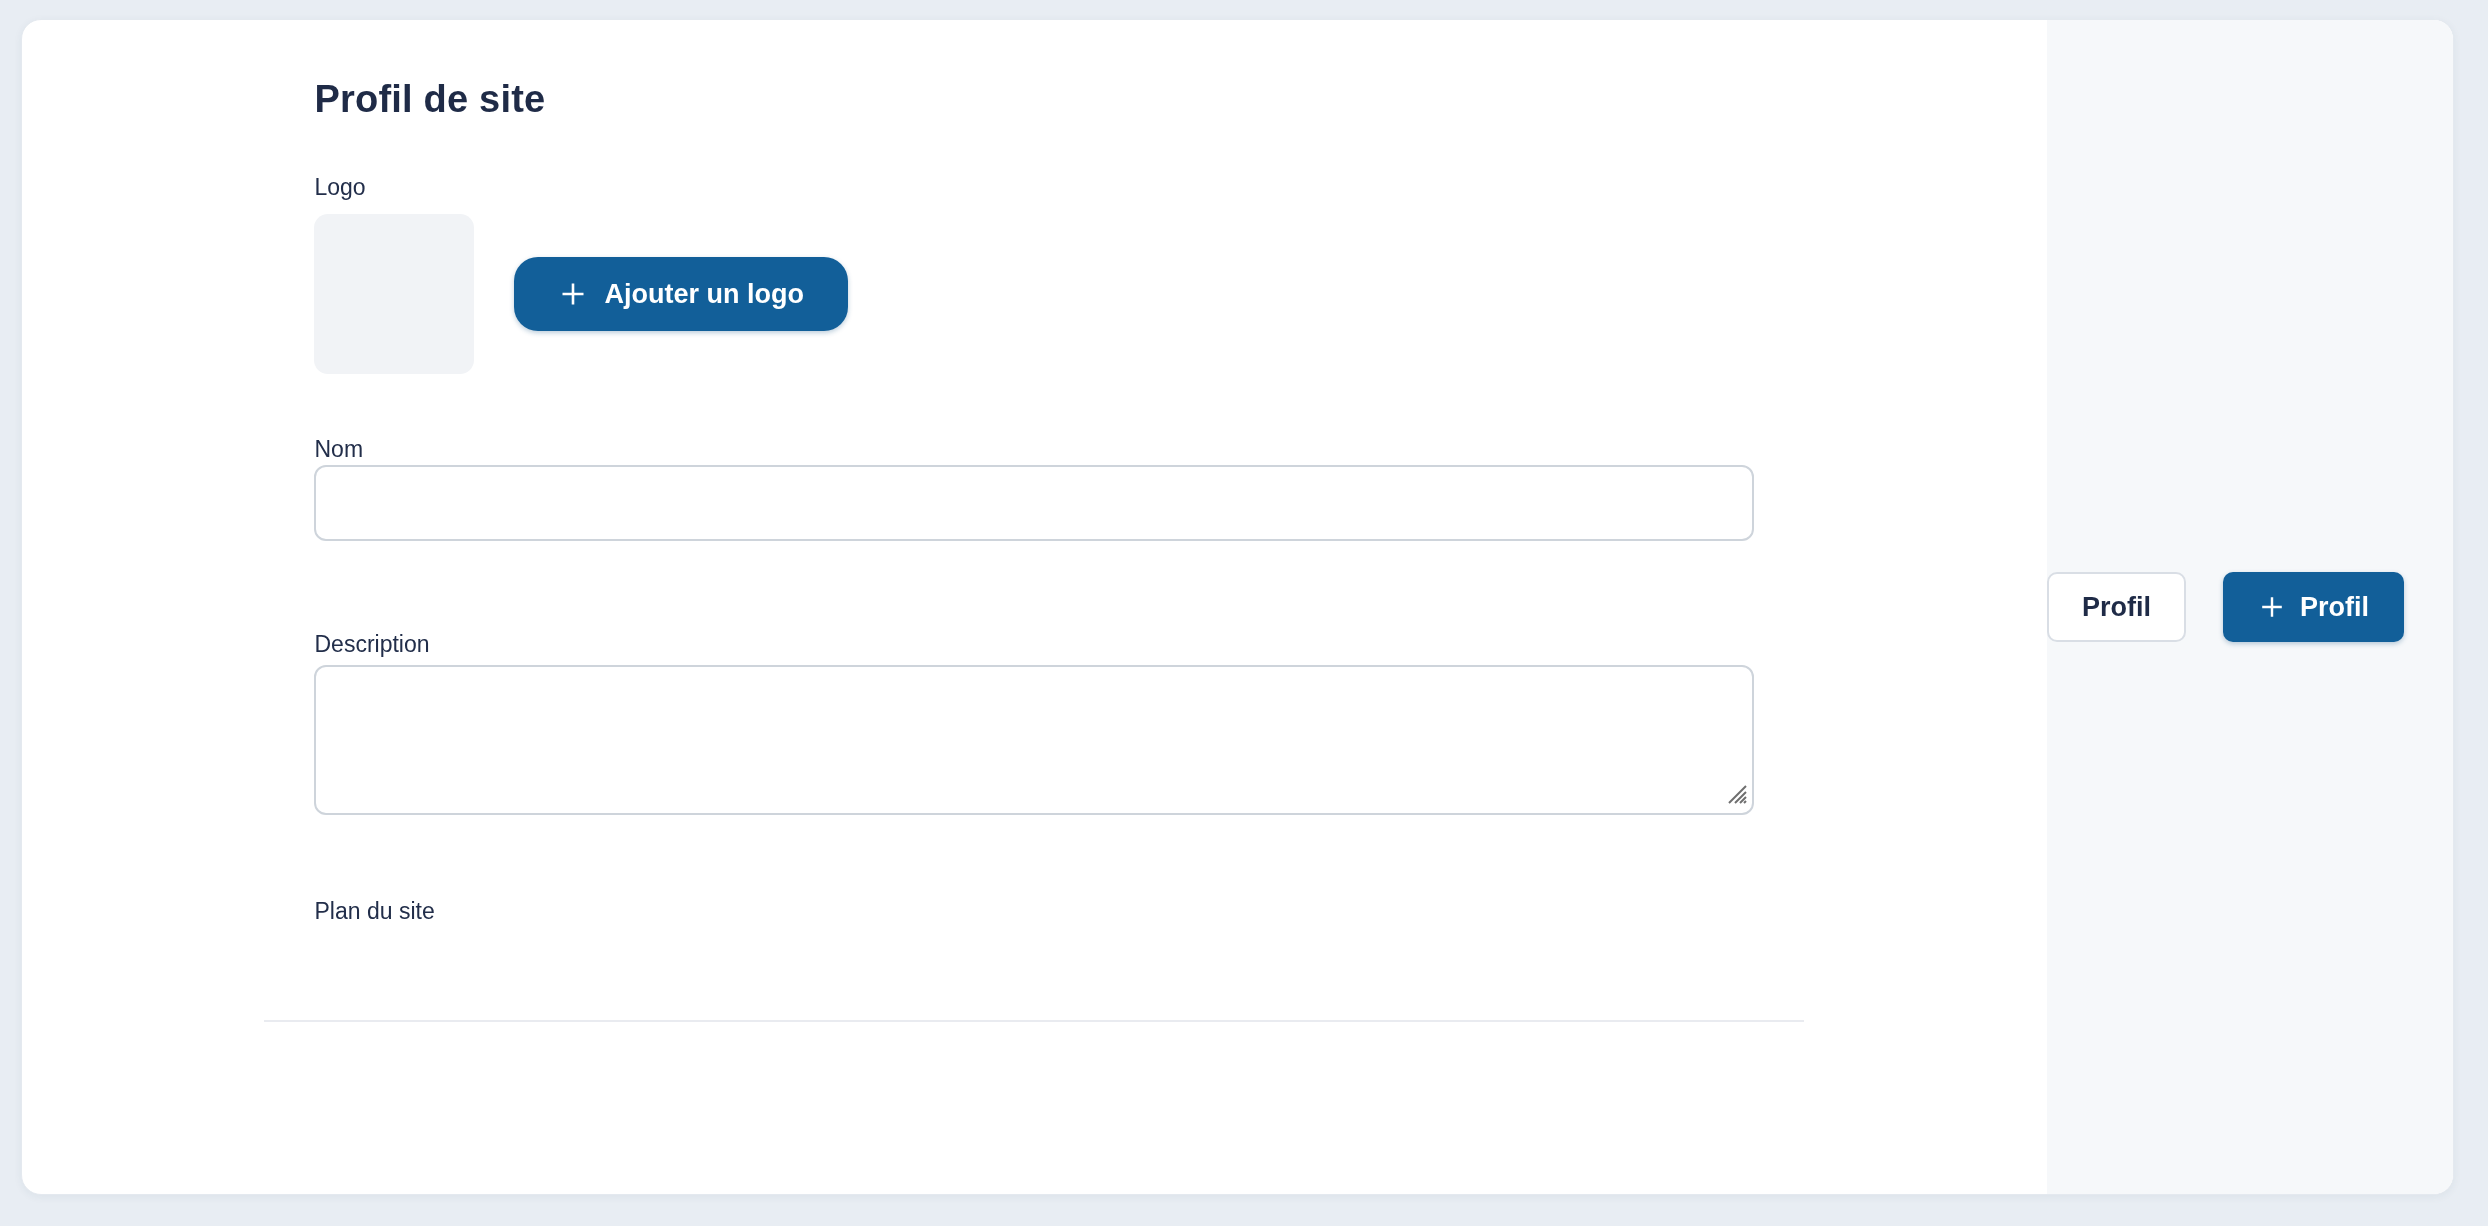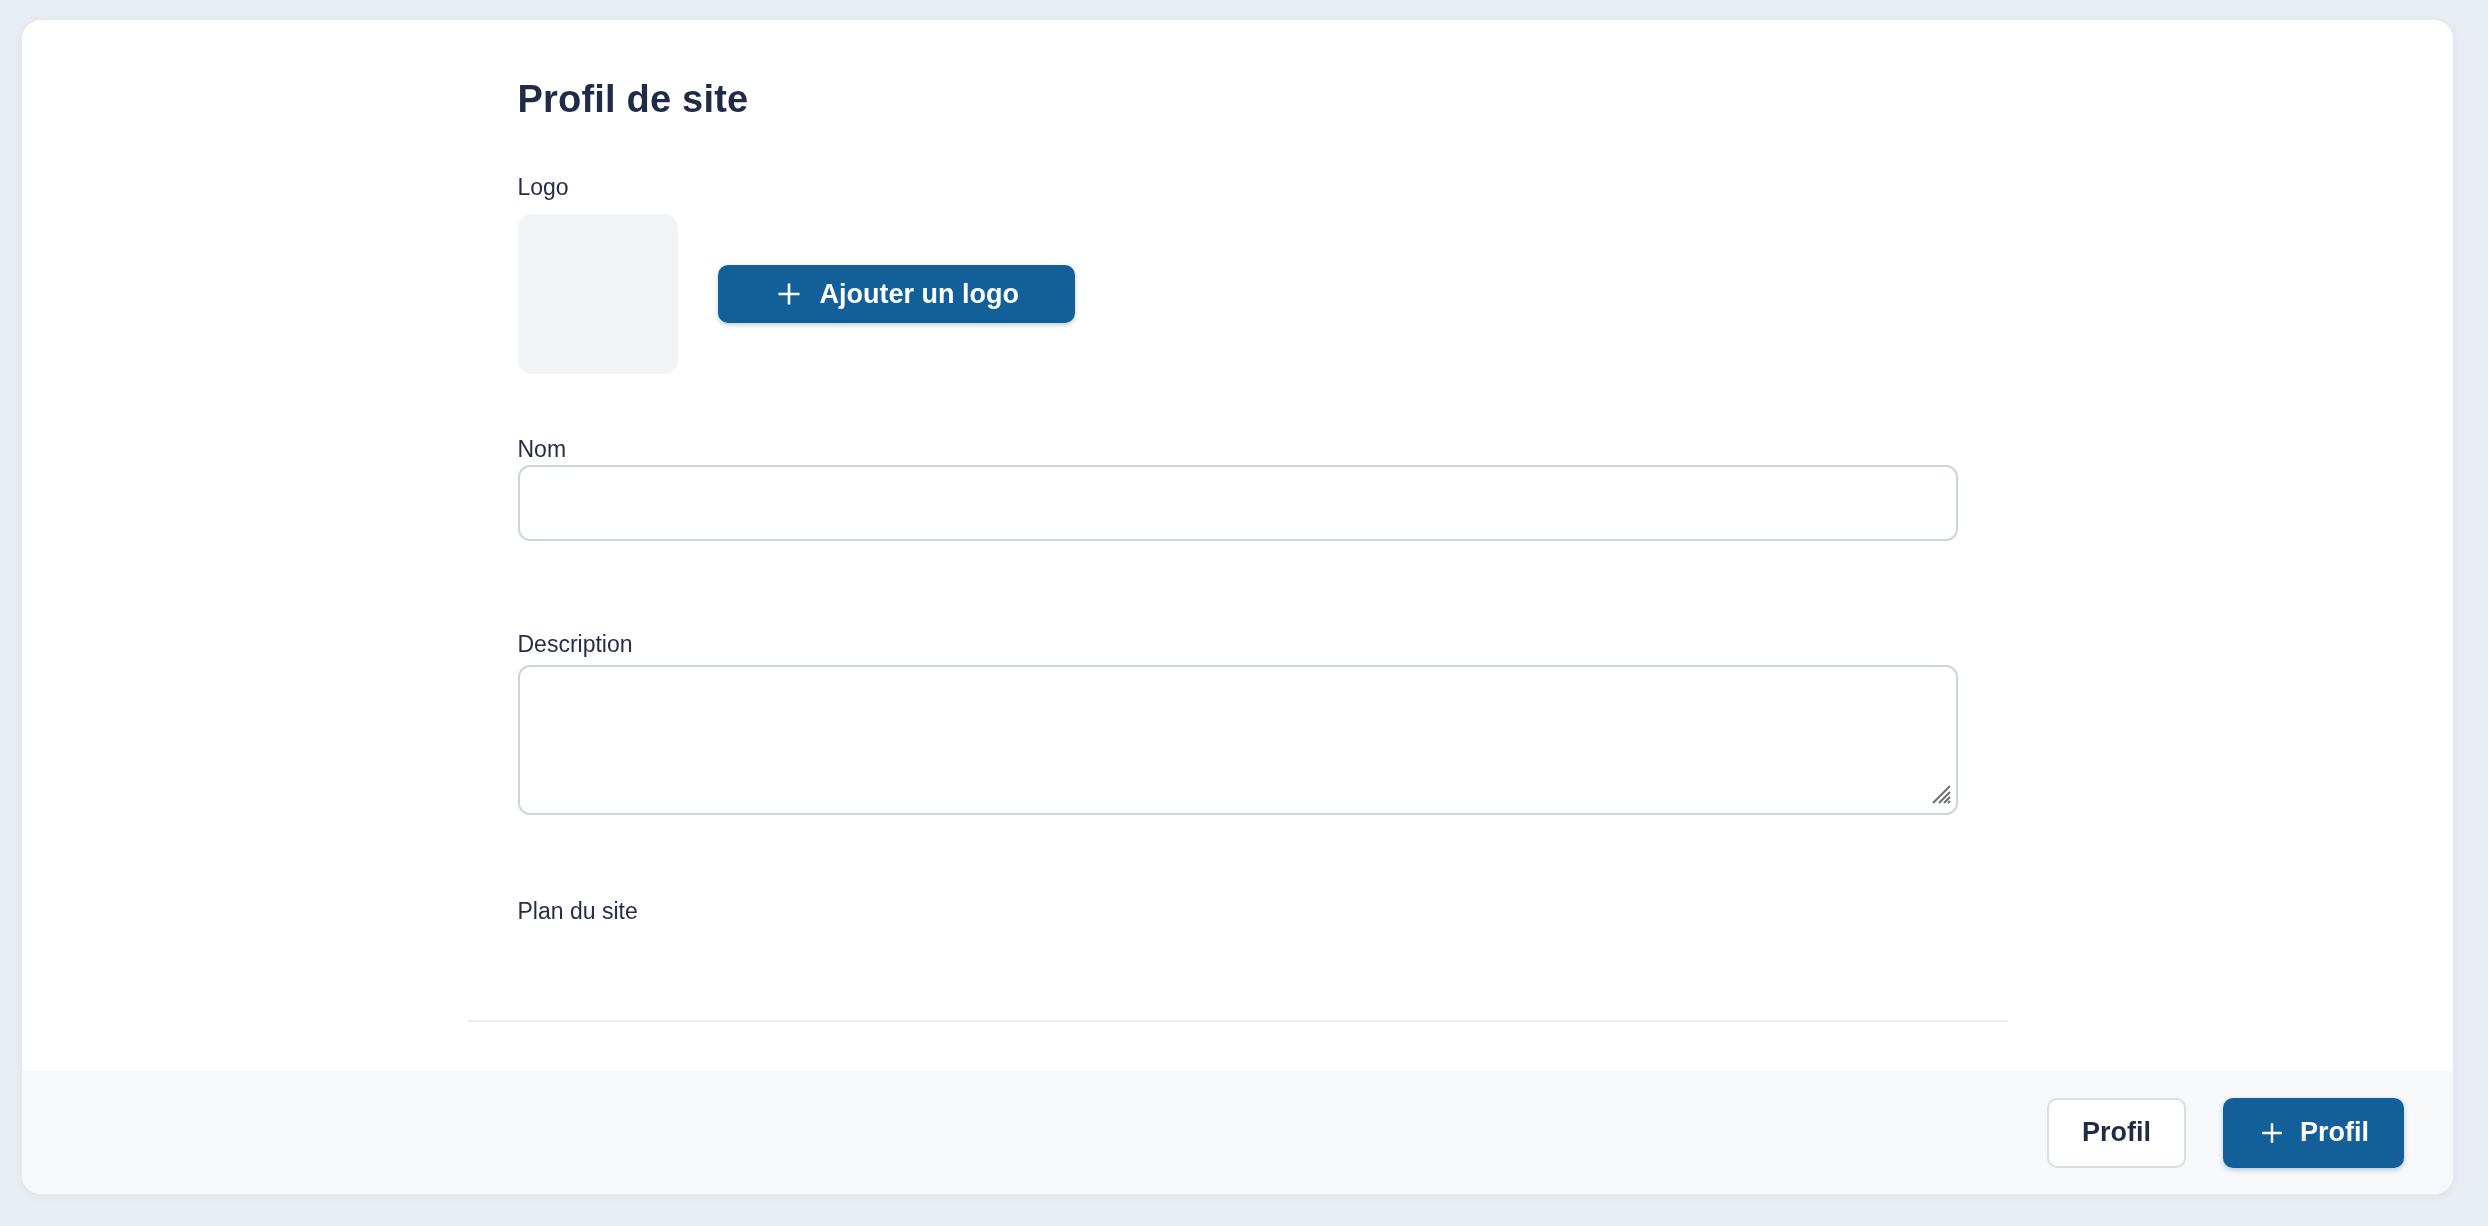--- a/index.html
+++ b/index.html
@@ -12,21 +12,21 @@
   }
   .card {
     position: absolute;
     left: 21px; top: 19px;
     width: 2433px; height: 1176px;
     background: #ffffff;
     border: 1px solid #e4e9ef;
     border-radius: 20px;
     box-shadow: 0 2px 8px rgba(40, 60, 90, 0.06);
     display: flex;
-    flex-direction: column;
+    flex-direction: row;
     overflow: hidden;
   }
   .content { flex: 1 1 auto; }
   .form-container {
     width: 1540px;
     height: 1002px;
     margin: 0 auto;
     padding: 57px 50px 0 50px;
     border-bottom: 2px solid #e9ebf0;
   }
@@ -65,21 +65,21 @@
     font-size: 27px;
     font-weight: 600;
     border-radius: 10px;
   }
   .btn-primary {
     background: #125f99;
     color: #ffffff;
     box-shadow: 0 2px 5px rgba(18, 80, 130, 0.28);
   }
   .btn-primary .plus-glyph { margin-right: 16px; display: inline-flex; }
-  .btn-add-logo { margin-left: 40px; height: 58px; padding: 0 56px; }
+  .btn-add-logo { margin-left: 40px; height: 74px; padding: 0 44px; border-radius: 24px; }
   .btn-add-plan { height: 75px; padding: 0 40px; }
   .label-nom { margin-top: 59px; }
   .text-input {
     display: block;
     width: 1440px;
     height: 76px;
     margin-top: 0;
     padding: 0 24px;
     border: 2px solid #ced4db;
     border-radius: 12px;

